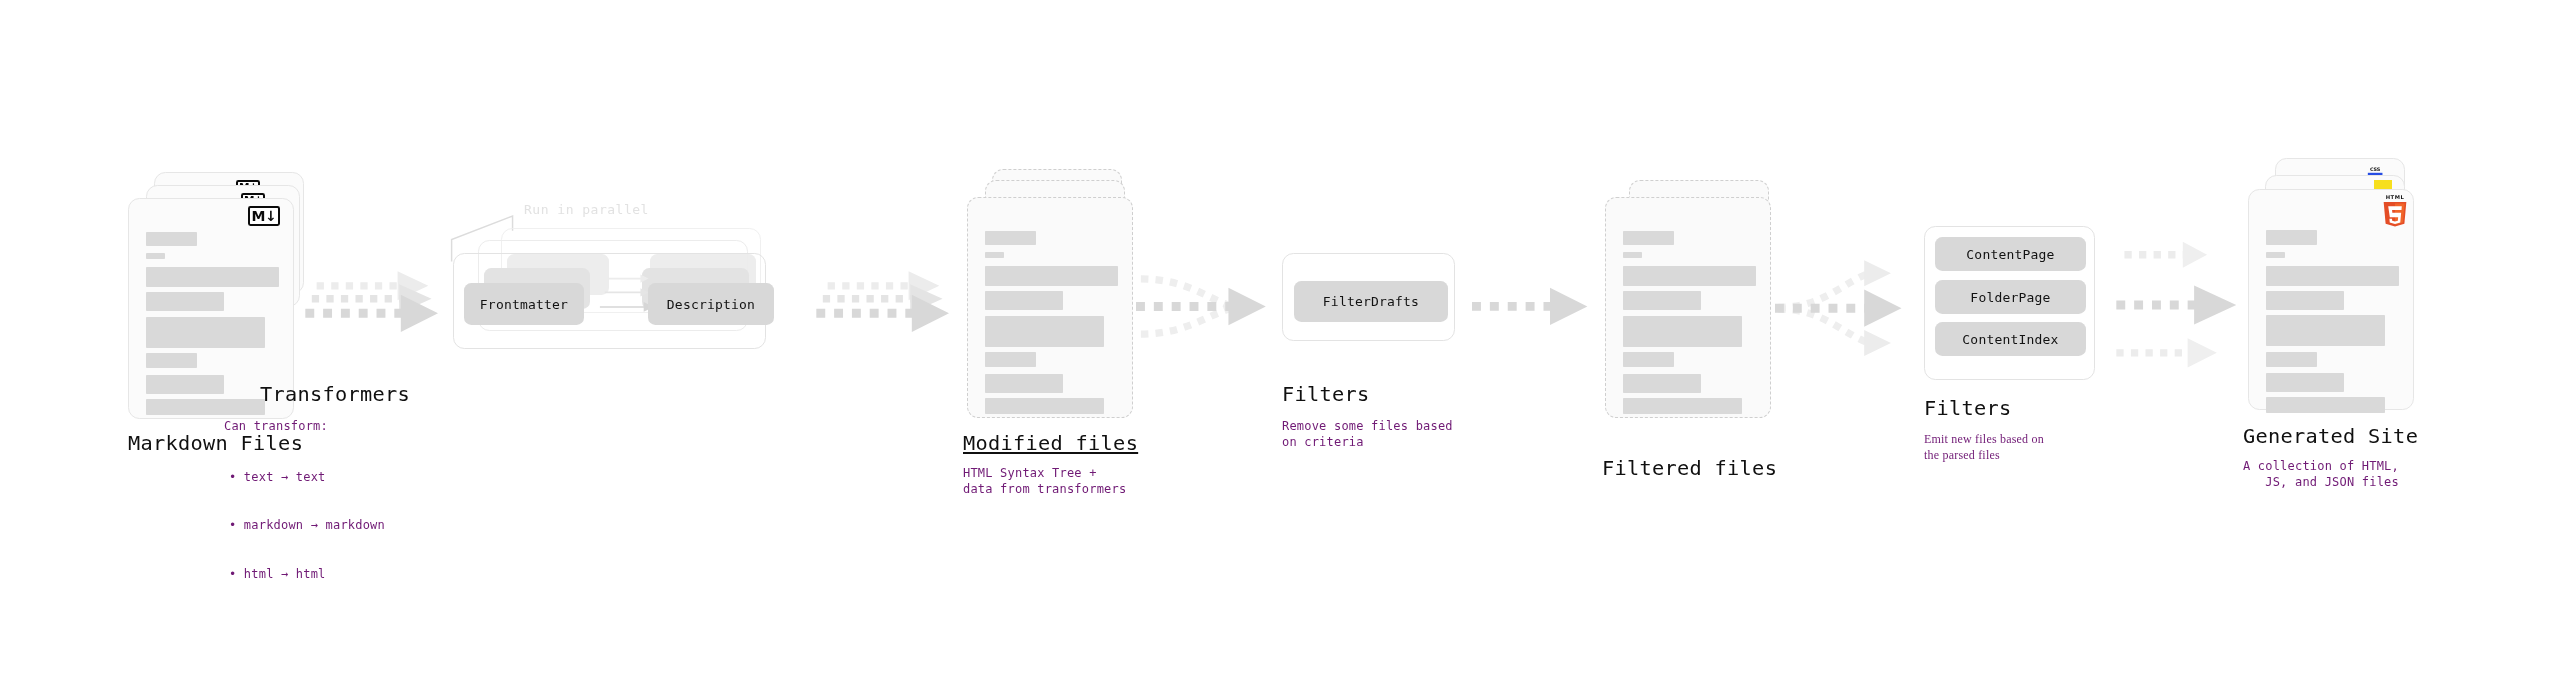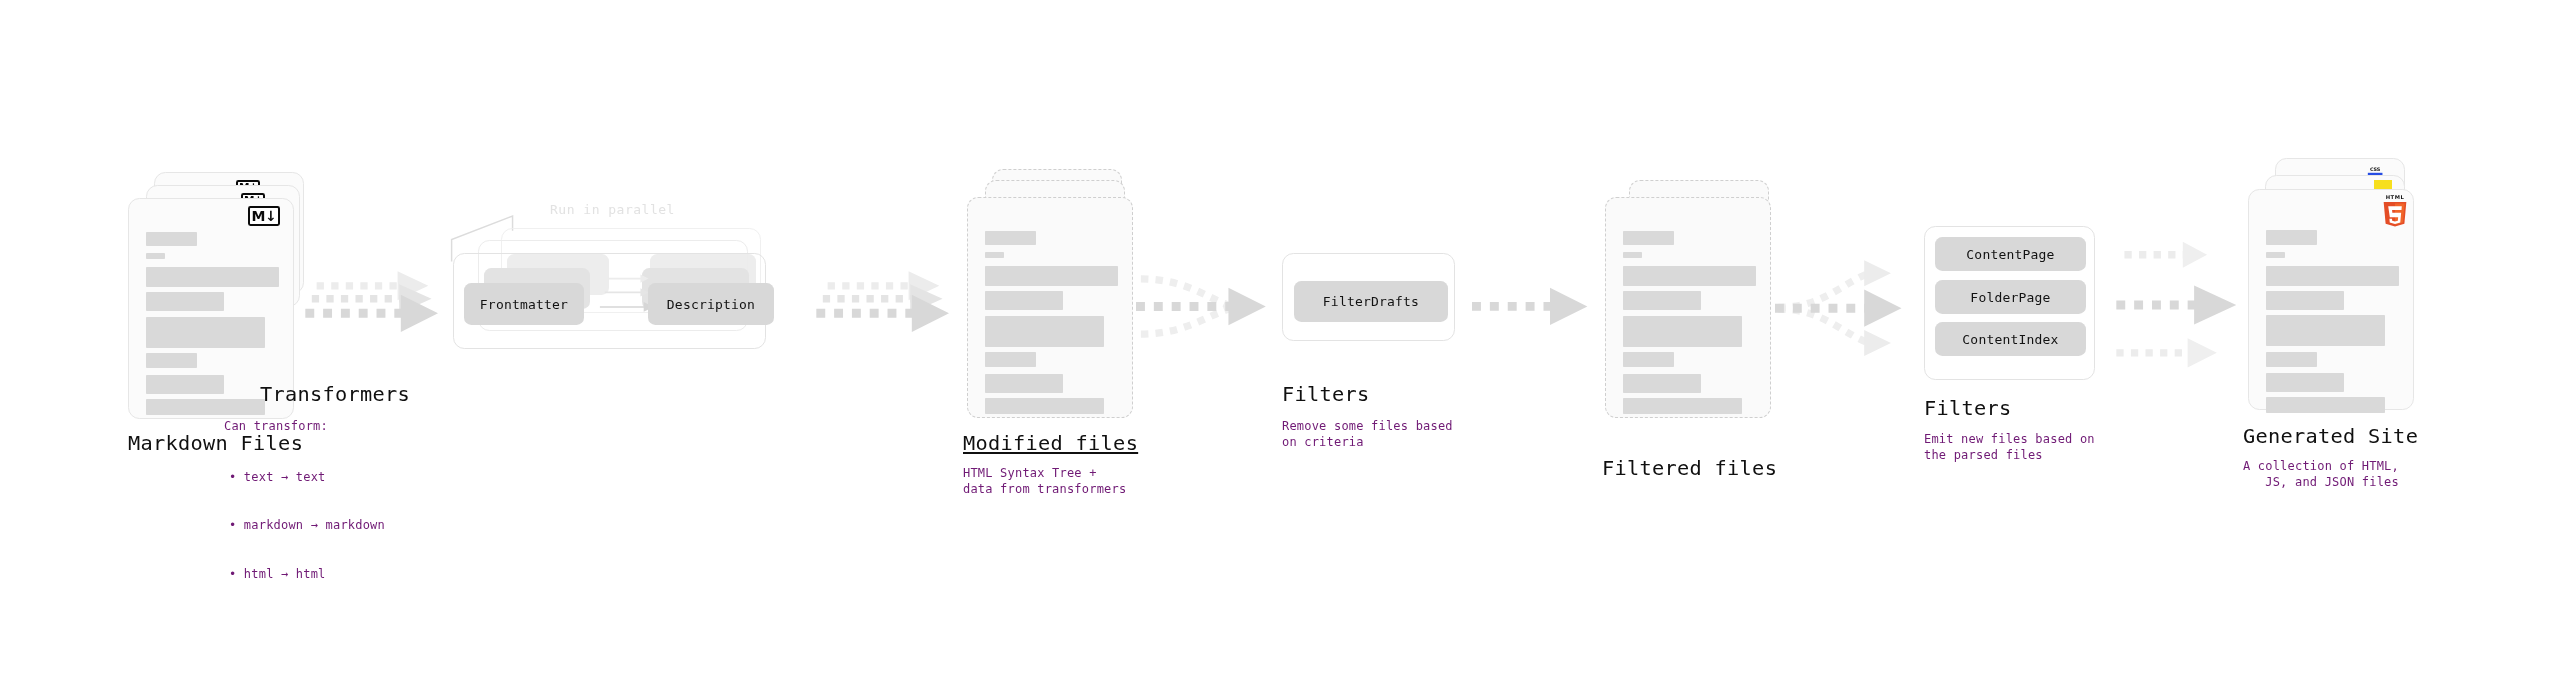--- a/index.html
+++ b/index.html
@@ -111,21 +111,21 @@
       <line x1="-6" y1="56" x2="120" y2="56"></line>
     </g>
     <polygon points="112,33 158,56 112,79" fill="#d8d8d8"></polygon>
   </svg>
 
   <div class="node">
 
     <svg style="left:449px;top:203px;" width="106" height="65" viewBox="0 0 130 80">
       <path d="M3 72 L3 45 L78 16 L78 34" stroke="#dcdcdc" stroke-width="1.8" fill="none"></path>
     </svg>
-    <div class="ghosttext" style="left:524px;top:202px;margin-left:26px;">Run in parallel</div>
+    <div class="ghosttext" style="left:524px;top:202px;">Run in parallel</div>
 
     <div class="groupbox" style="left:501px;top:228px;width:260px;height:85px;border-color:#f0f0f0;"></div>
     <div class="pill g1" style="left:507px;top:254px;width:102px;height:41px;"></div>
     <div class="pill g1" style="left:650px;top:254px;width:106px;height:41px;"></div>
 
     <div class="groupbox" style="left:478px;top:240px;width:270px;height:91px;border-color:#ececec;"></div>
     <div class="pill g2" style="left:484px;top:268px;width:106px;height:41px;"></div>
     <div class="pill g2" style="left:642px;top:268px;width:107px;height:41px;"></div>
 
     <div class="groupbox" style="left:453px;top:253px;width:313px;height:96px;"></div>
@@ -240,21 +240,21 @@
     </g>
     <polygon points="110,56 156,79 110,102" fill="#d8d8d8"></polygon>
   </svg>
 
   <div class="node">
     <div class="groupbox" style="left:1924px;top:226px;width:171px;height:154px;"></div>
     <div class="pill" style="left:1935px;top:237px;width:151px;height:34px;">ContentPage</div>
     <div class="pill" style="left:1935px;top:280px;width:151px;height:34px;">FolderPage</div>
     <div class="pill" style="left:1935px;top:322px;width:151px;height:34px;">ContentIndex</div>
     <div class="title" style="left:1924px;top:396px;">Filters</div>
-    <div class="sub" style="left:1924px;top:431px;">Emit new files based on
+    <div class="sub" style="left:1924px;top:431px;font-family:Liberation Serif, serif;">Emit new files based on
 the parsed files</div>
   </div>
 
   <svg style="left:2113px;top:228px;" width="142" height="154" viewBox="0 0 175 190">
     <g stroke="#ececec" stroke-width="9" stroke-dasharray="9 9" fill="none">
       <line x1="14" y1="33" x2="94" y2="33"></line>
       <line x1="4" y1="154" x2="100" y2="154"></line>
     </g>
     <polygon points="86,17 116,33 86,49" fill="#efefef"></polygon>
     <polygon points="92,136 128,154 92,172" fill="#efefef"></polygon>

